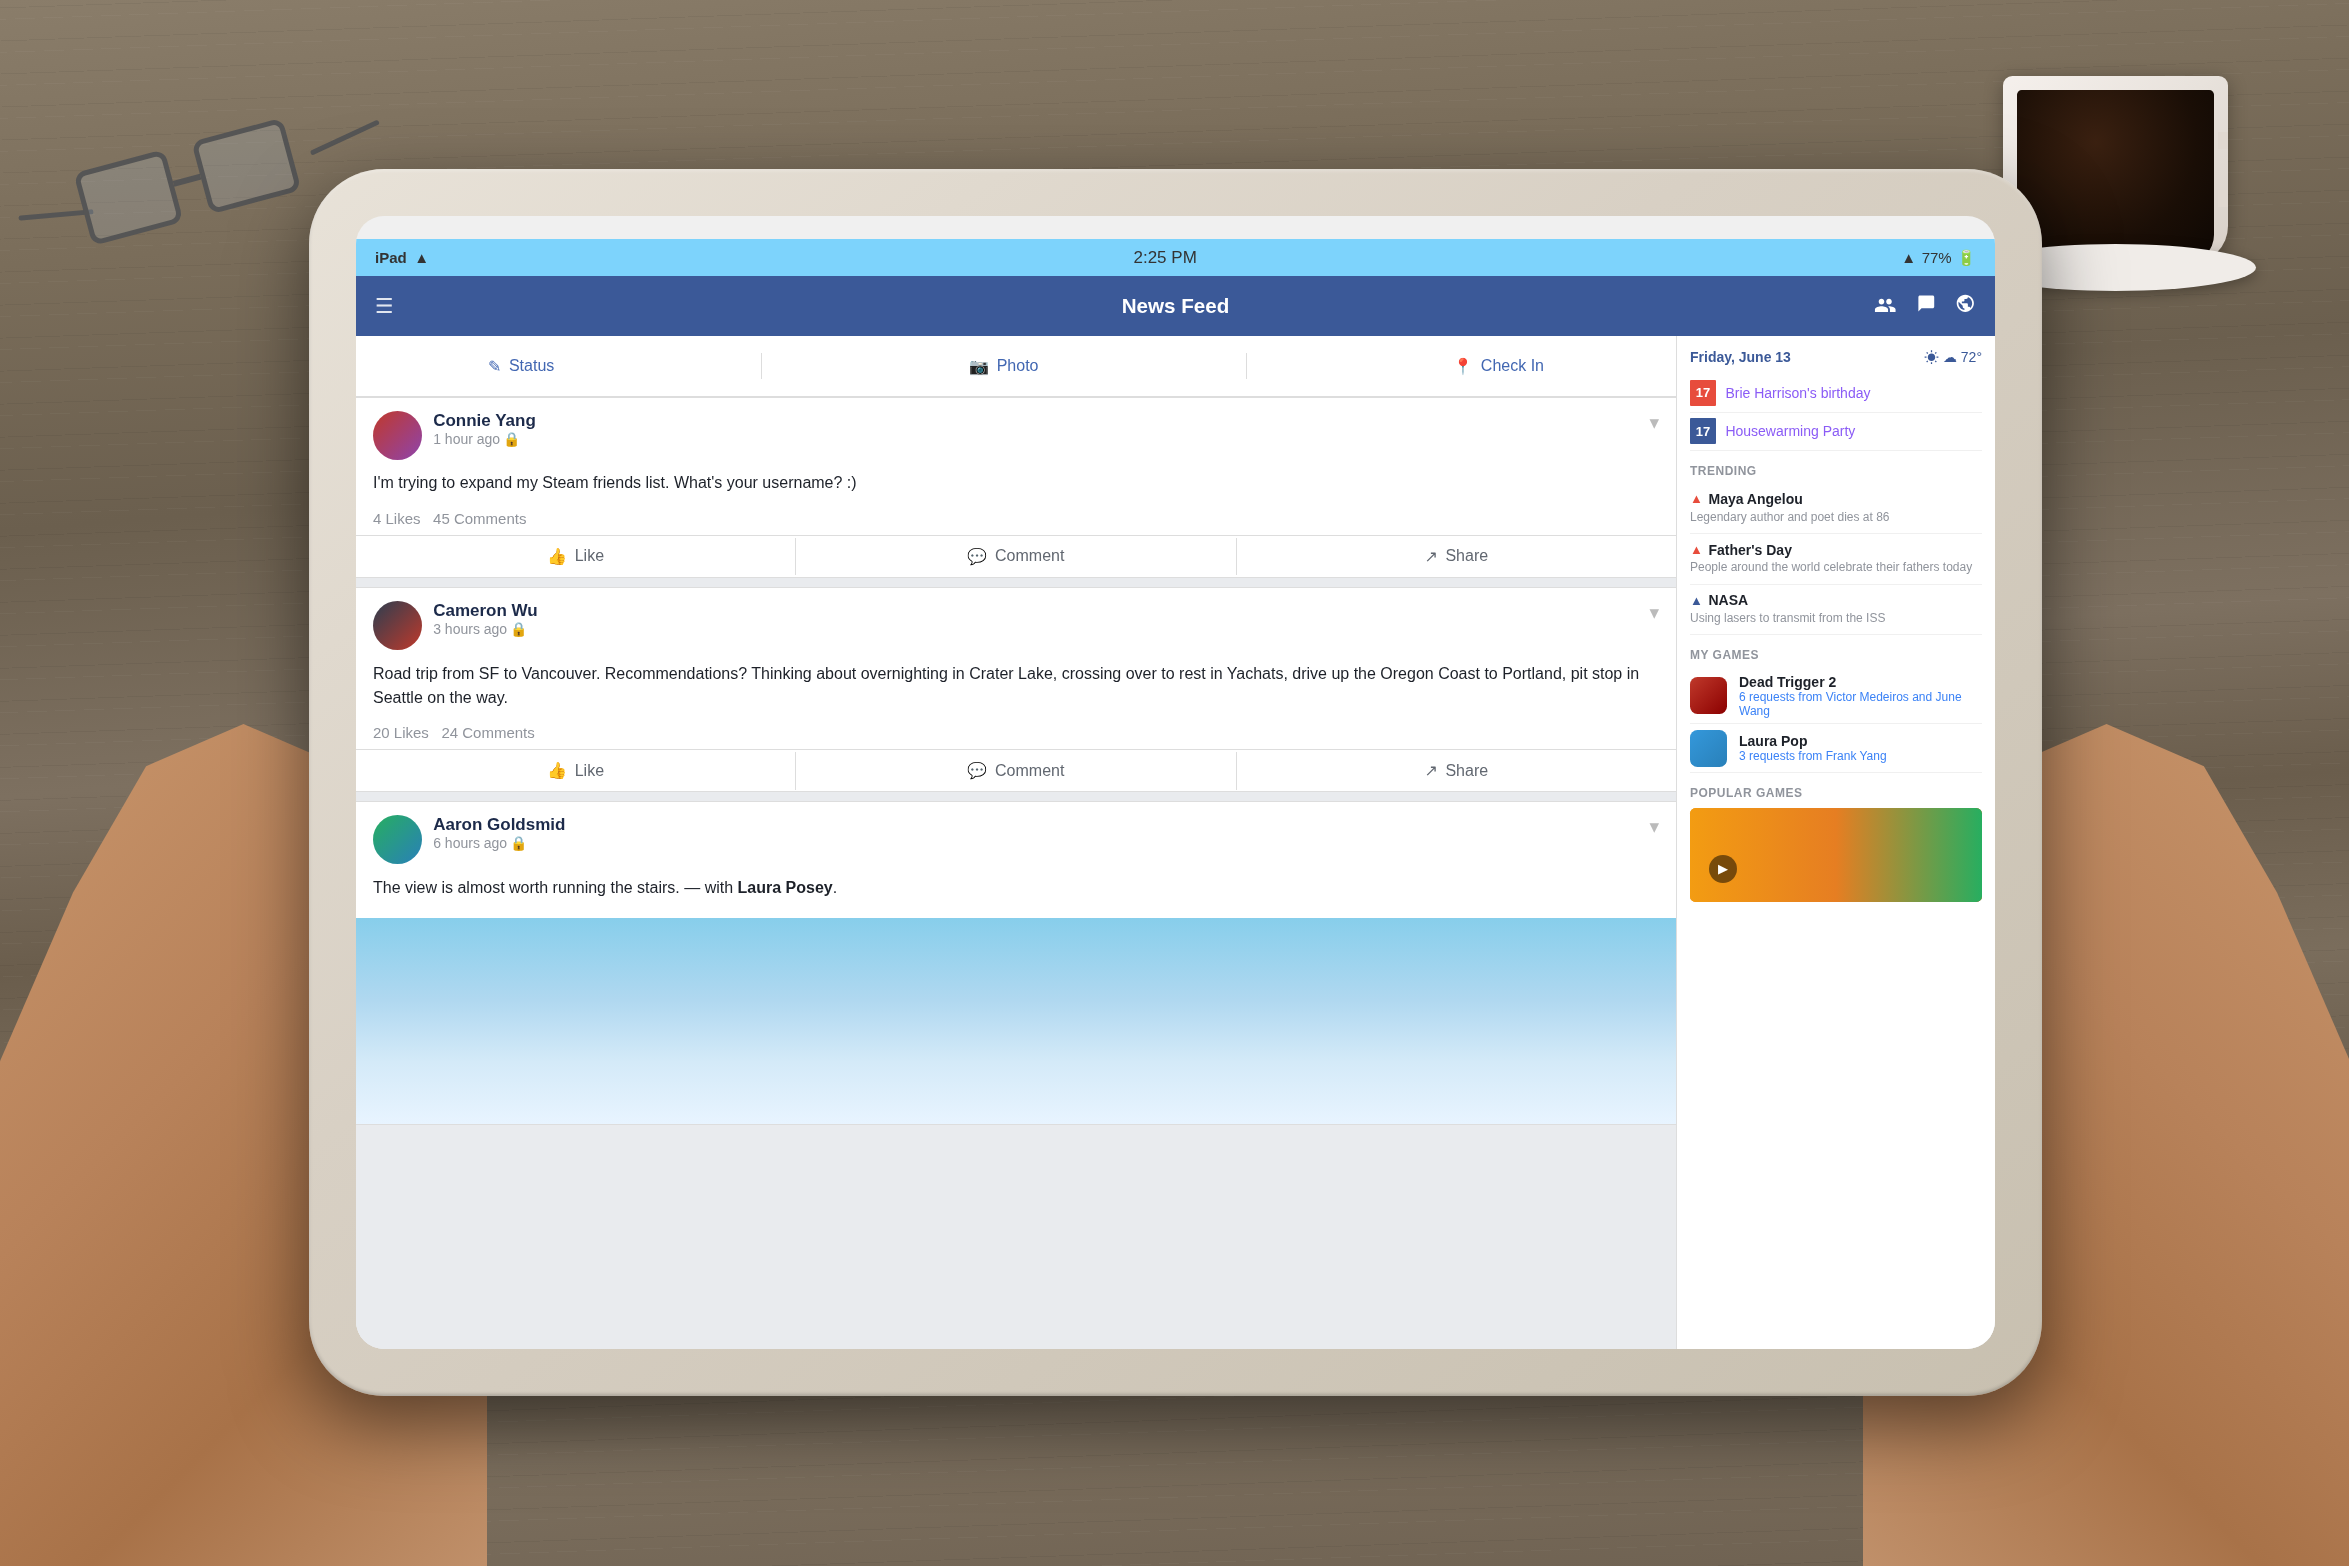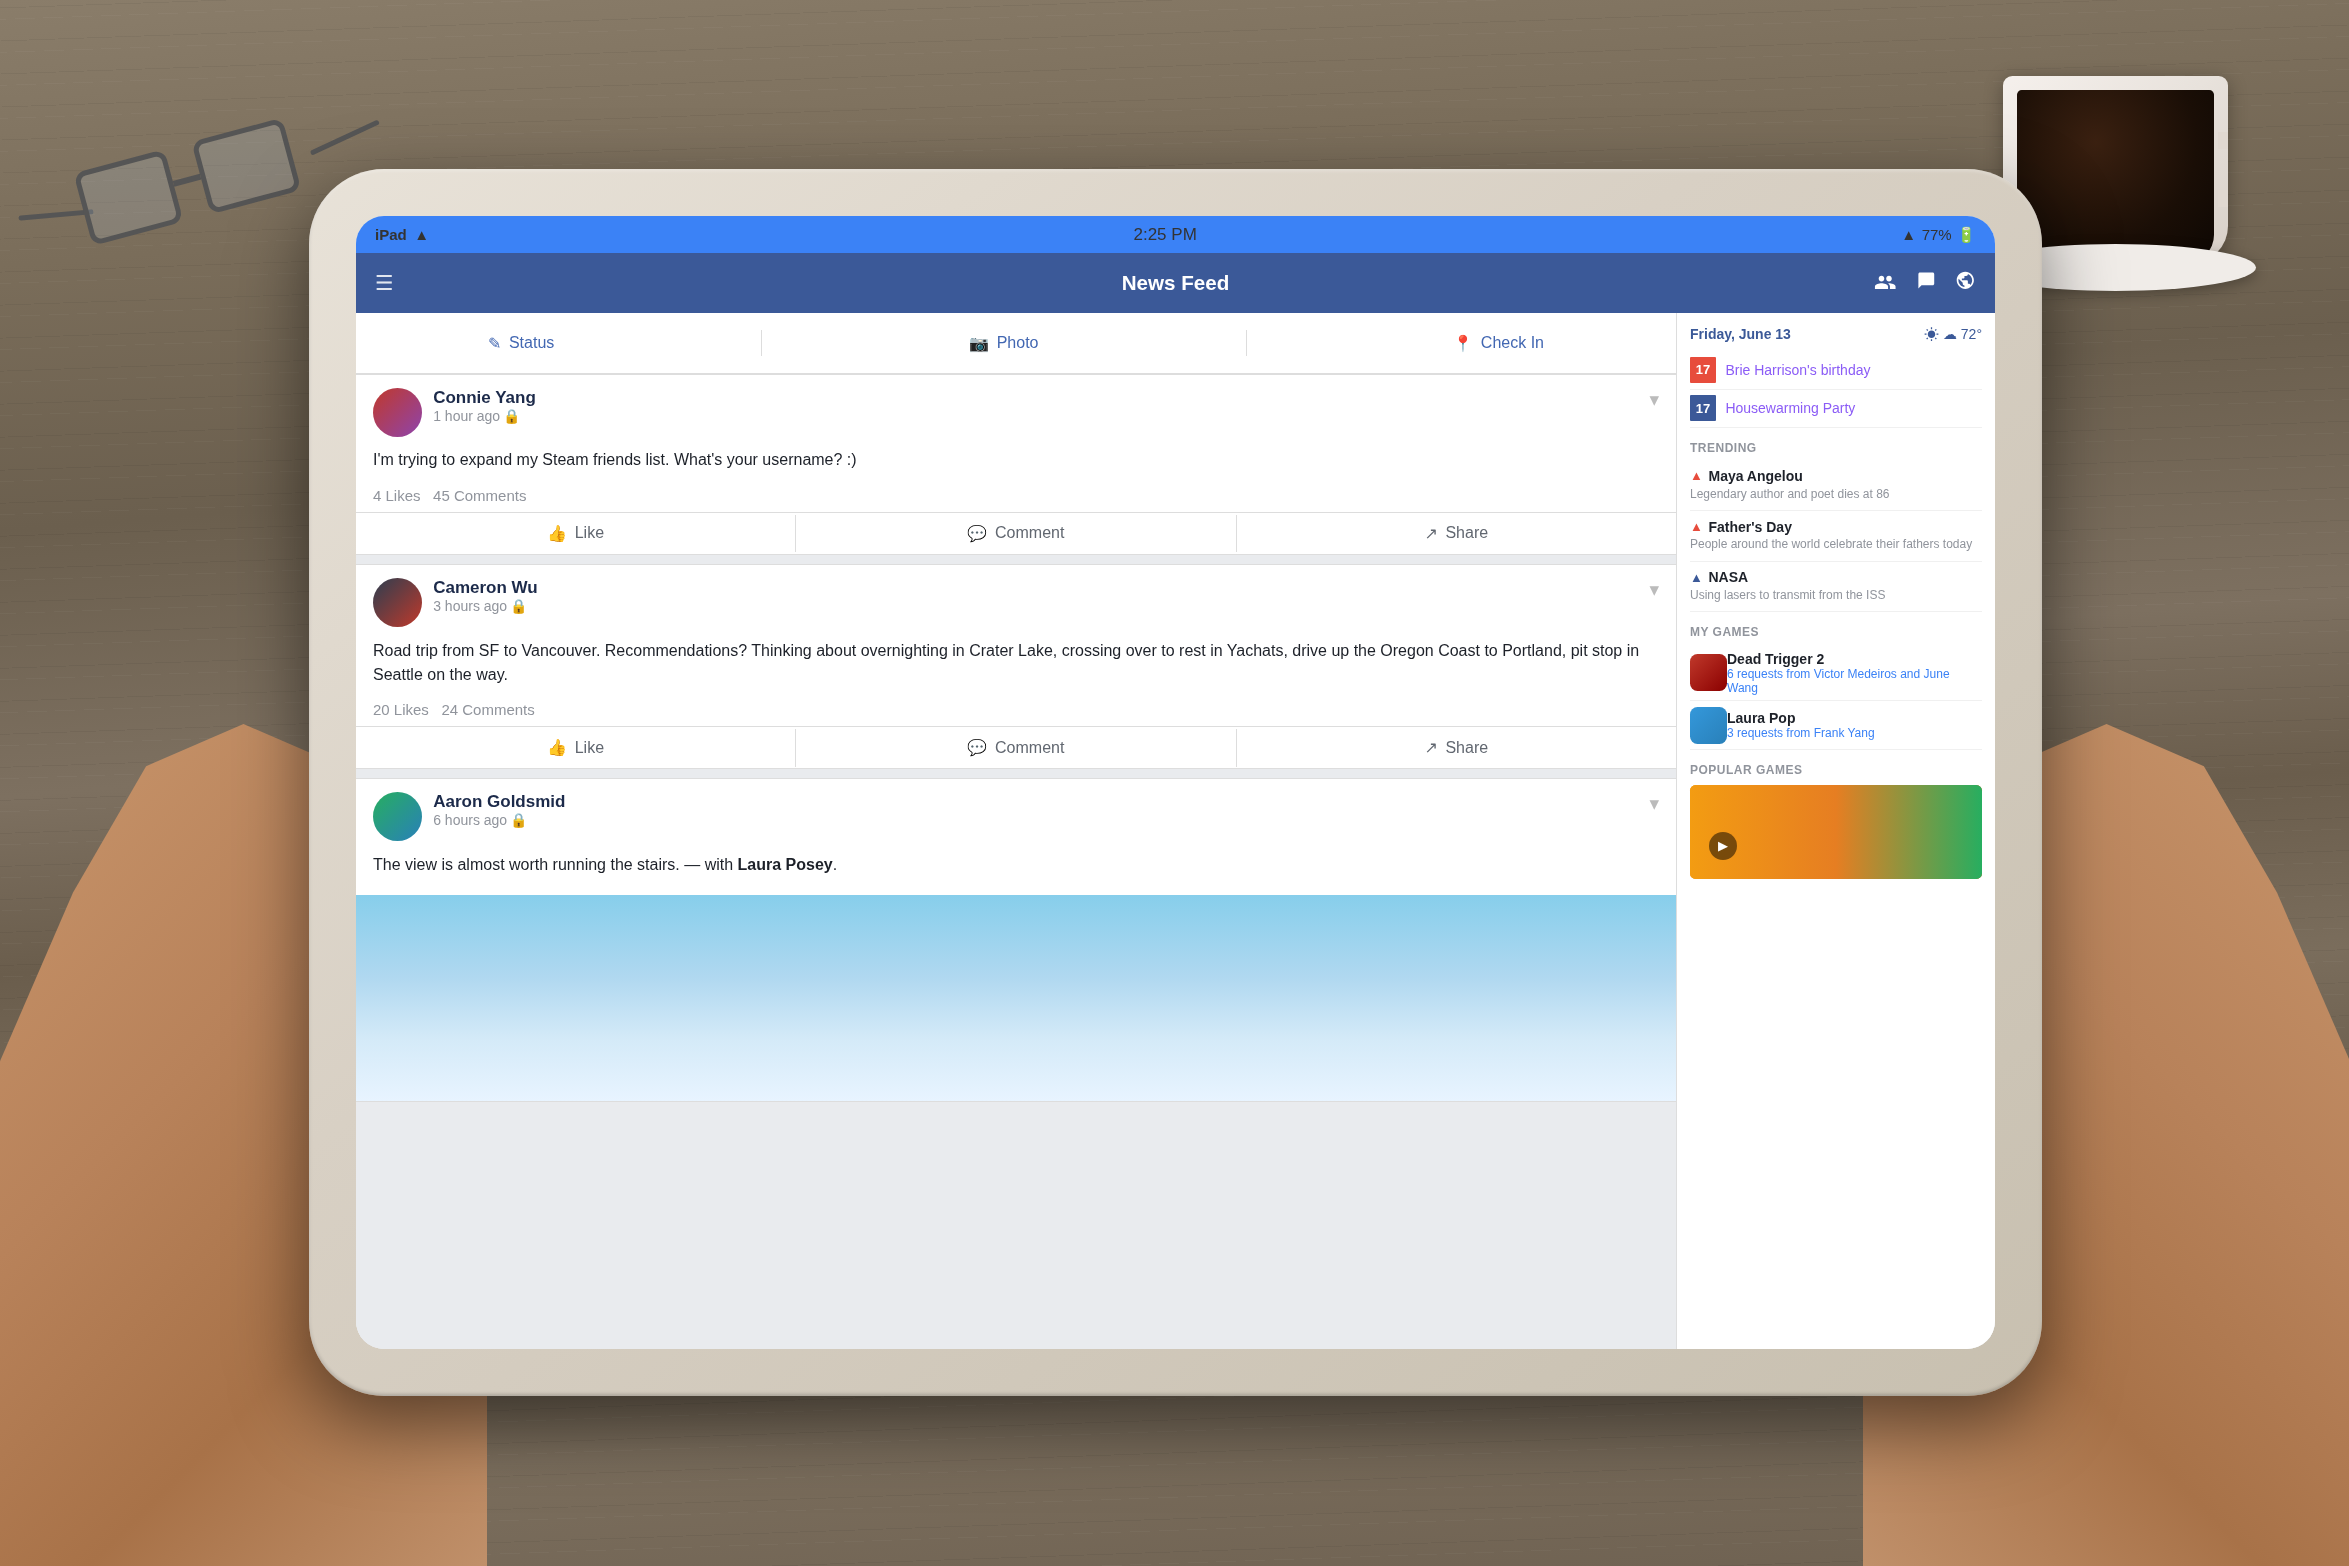--- a/index.html
+++ b/index.html
@@ -176,27 +176,28 @@
       height: 100%;
       background: #f0f0f0;
       border-radius: 28px;
       overflow: hidden;
       position: relative;
     }
 
     
     .status-bar {
       height: 37px;
-      background: #3b82f6;
+      background: #7dd3fc;
       display: flex;
       align-items: center;
       justify-content: space-between;
       padding: 0 19px;
       font-size: 17px;
       color: #333;
+      margin-top: 23px;
     }
     .status-left {
       display: flex;
       align-items: center;
       gap: 7.5px;
       font-size: 15px;
       font-weight: 600;
     }
     .status-center { font-size: 17px; font-weight: 400; }
     .status-right {
@@ -392,21 +393,21 @@
       font-weight: 700;
       color: #1d2129;
     }
     .trending-arrow { color: #e74c3c; font-size: 13px; }
     .trending-arrow.blue { color: #3b5998; }
     .trending-desc { font-size: 12px; color: #90949c; line-height: 1.4; margin-top: 1.9px; }
 
     .game-item {
       display: flex;
       align-items: center;
-      gap: 0;
+      gap: 12px;
       padding: 5.6px 0;
       border-bottom: 0.9px solid #f0f0f0;
     }
     .game-icon {
       width: 37px;
       height: 37px;
       border-radius: 7.5px;
       flex-shrink: 0;
     }
     .game-icon.dead-trigger {

